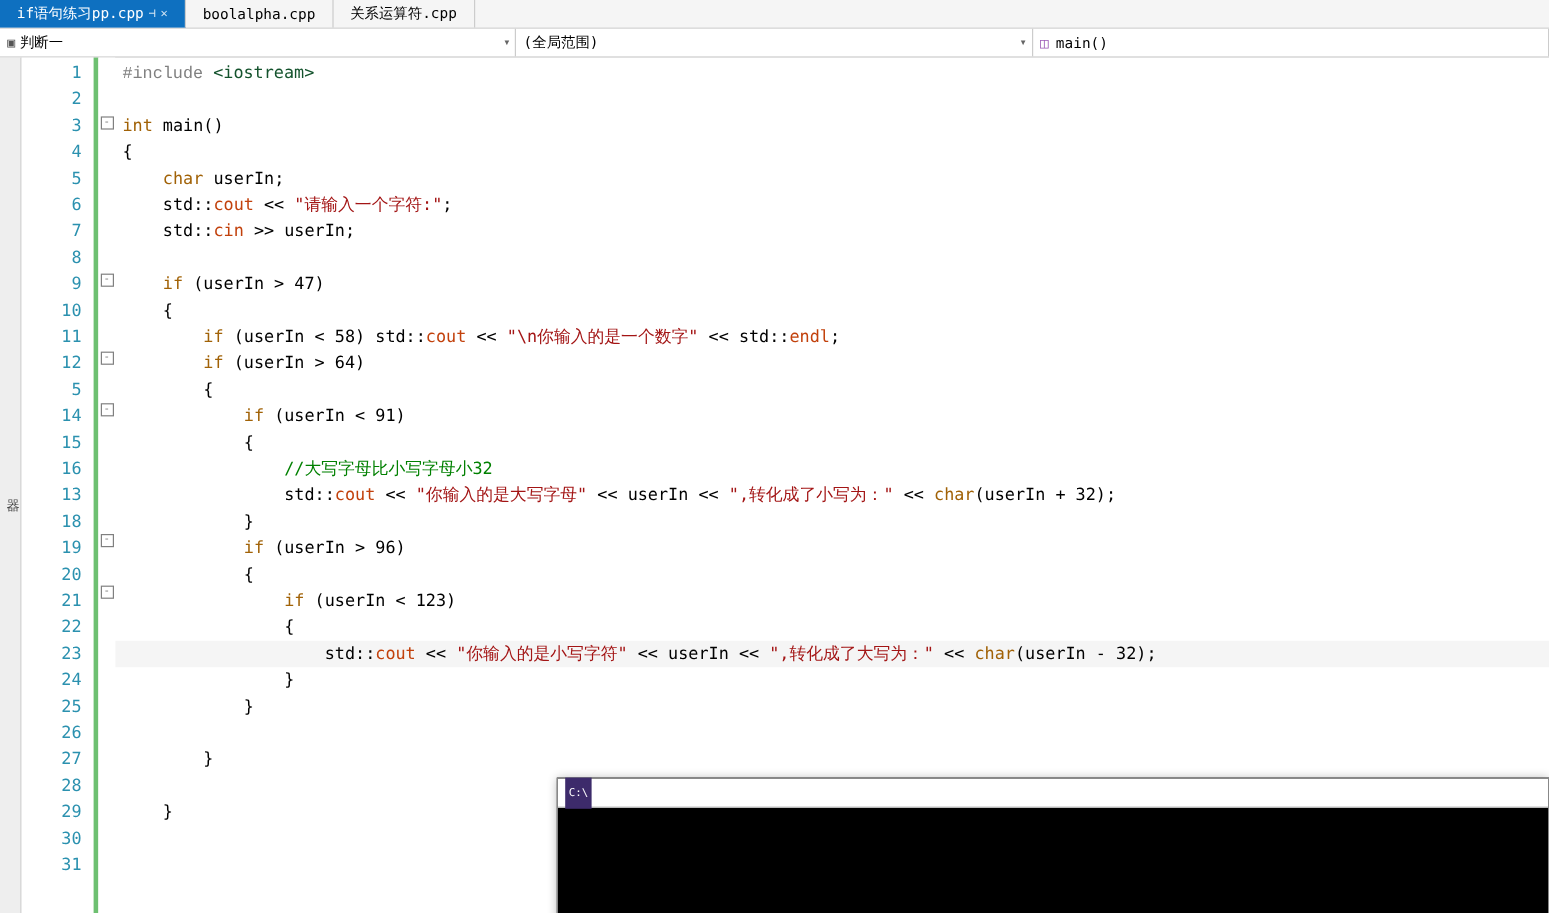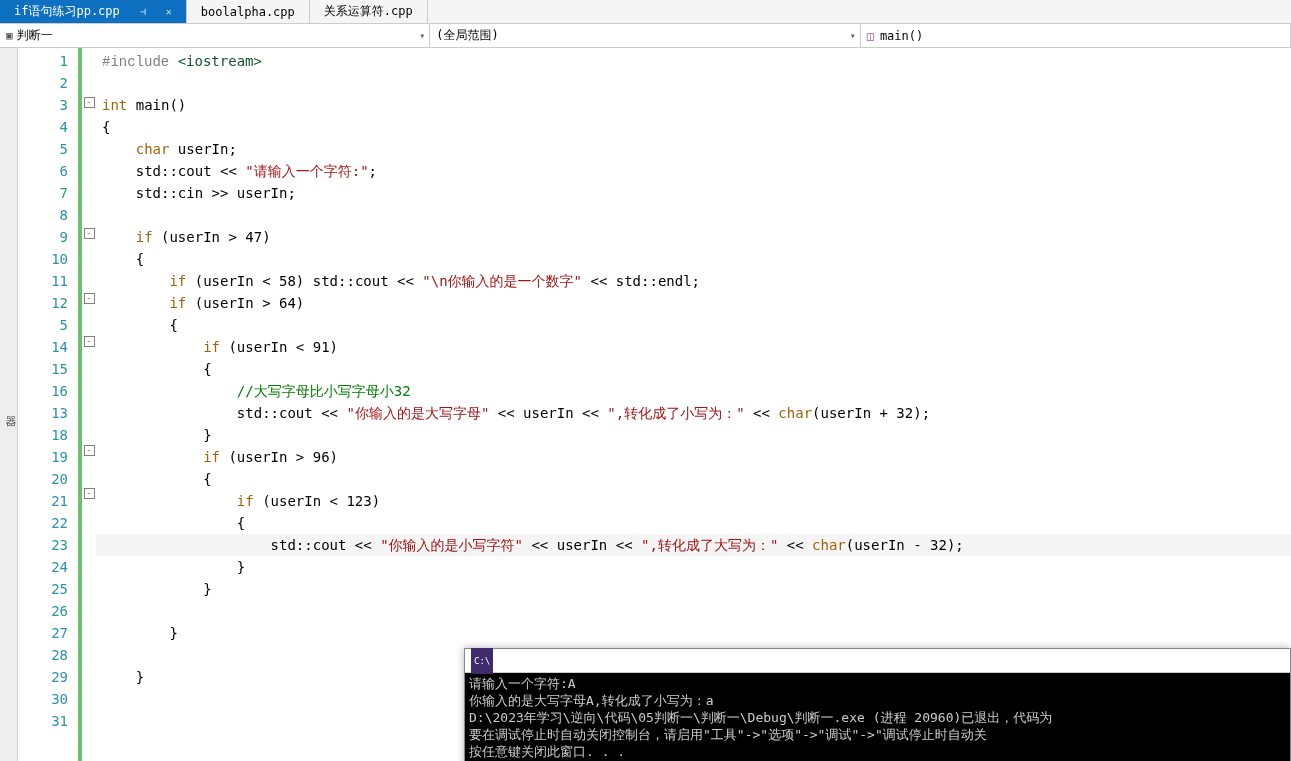--- a/index.html
+++ b/index.html
@@ -1,19 +1,19 @@
 <!DOCTYPE html>
 <html><head>
 <meta charset="utf-8">
 <style>
 * { margin: 0; padding: 0; box-sizing: border-box; }
 body { font-family: "Microsoft YaHei", Consolas, monospace; font-size: 13px; background: #fff; overflow: hidden; }
 
 .tabs { display: flex; background: #f5f5f5; height: 24px; border-bottom: 1px solid #ccc; }
-.tab { padding: 3px 14px; border-right: 1px solid #ccc; cursor: pointer; font-size: 12px; display: flex; align-items: center; gap: 20px; }
+.tab { padding: 3px 14px; border-right: 1px solid #ccc; cursor: pointer; font-size: 12px; display: flex; align-items: center; gap: 4px; }
 .tab.active { background: #0e70c0; color: #fff; }
 .tab .pin, .tab .close { font-size: 10px; opacity: 0.8; }
 
 .nav-bar { display: flex; height: 24px; background: #fff; border-bottom: 1px solid #ccc; }
 .nav-item { flex: 1; display: flex; align-items: center; padding: 0 6px; border-right: 1px solid #ccc; font-size: 12px; position: relative; }
 .nav-item .nav-icon { margin-right: 4px; font-size: 11px; color: #555; }
 .nav-item .dd { position: absolute; right: 4px; color: #666; font-size: 10px; }
 .nav-item.func .cube { color: #9b59b6; margin-right: 6px; }
 
 .editor-area { display: flex; height: calc(100vh - 48px); position: relative; }
@@ -24,21 +24,21 @@
 .fold-col .fm { height: 22px; line-height: 22px; text-align: center; color: #808080; font-size: 11px; }
 .fold-col .fm.box { border: 1px solid #808080; width: 11px; height: 11px; margin: 5px auto; line-height: 9px; font-size: 9px; }
 
 .code { flex: 1; font-family: Consolas, "Microsoft YaHei", monospace; font-size: 14px; padding-top: 2px; white-space: pre; overflow: hidden; }
 .code .line { height: 22px; line-height: 22px; padding-left: 6px; }
 .code .line.hl { background: #f5f5f5; }
 .kw { color: #a16207; }
 .pp { color: #808080; font-family: Liberation Mono, monospace; }
 .inc { color: #14532d; }
 .str { color: #a31515; }
-.cls { color: #000000; }
+.cls { color: #c2410c; }
 .cmt { color: #008000; }
 .punct { color: #000; }
 
 .left-strip { width: 18px; background: #eeeeee; border-right: 1px solid #ccc; writing-mode: vertical-rl; font-size: 11px; color: #444; text-align: center; padding-top: 4px; }
 
 .console-window { position: absolute; left: 464px; top: 600px; width: 827px; height: 161px; background: #000; border: 1px solid #888; box-shadow: 0 0 8px rgba(0,0,0,0.3); }
 .console-title { background: #fff; color: #000; height: 24px; line-height: 24px; padding-left: 6px; font-size: 12px; display: flex; align-items: center; gap: 6px; border-bottom: 1px solid #ccc; }
 .console-title .cicon { background: #3d2b6b; color: #fff; font-size: 9px; padding: 1px 3px; }
 .console-body { color: #ccc; font-family: "NSimSun", Consolas, monospace; font-size: 13px; padding: 2px 4px; line-height: 17px; white-space: pre; }
 </style>
@@ -145,19 +145,14 @@
       <div class="fm"></div>
       <div class="fm"></div>
       <div class="fm"></div>
     </div>
   <div class="code" id="code"><div class="line"><span class="pp">#include </span><span class="inc">&lt;iostream&gt;</span></div><div class="line"></div><div class="line"><span class="kw">int</span><span class="punct"> main()</span></div><div class="line"><span class="punct">{</span></div><div class="line"><span class="punct">    </span><span class="kw">char</span><span class="punct"> userIn;</span></div><div class="line"><span class="punct">    std::</span><span class="cls">cout</span><span class="punct"> &lt;&lt; </span><span class="str">"请输入一个字符:"</span><span class="punct">;</span></div><div class="line"><span class="punct">    std::</span><span class="cls">cin</span><span class="punct"> &gt;&gt; userIn;</span></div><div class="line"></div><div class="line"><span class="punct">    </span><span class="kw">if</span><span class="punct"> (userIn &gt; 47)</span></div><div class="line"><span class="punct">    {</span></div><div class="line"><span class="punct">        </span><span class="kw">if</span><span class="punct"> (userIn &lt; 58) std::</span><span class="cls">cout</span><span class="punct"> &lt;&lt; </span><span class="str">"\n你输入的是一个数字"</span><span class="punct"> &lt;&lt; std::</span><span class="cls">endl</span><span class="punct">;</span></div><div class="line"><span class="punct">        </span><span class="kw">if</span><span class="punct"> (userIn &gt; 64)</span></div><div class="line"><span class="punct">        {</span></div><div class="line"><span class="punct">            </span><span class="kw">if</span><span class="punct"> (userIn &lt; 91)</span></div><div class="line"><span class="punct">            {</span></div><div class="line"><span class="punct">                </span><span class="cmt">//大写字母比小写字母小32</span></div><div class="line"><span class="punct">                std::</span><span class="cls">cout</span><span class="punct"> &lt;&lt; </span><span class="str">"你输入的是大写字母"</span><span class="punct"> &lt;&lt; userIn &lt;&lt; </span><span class="str">",转化成了小写为："</span><span class="punct"> &lt;&lt; </span><span class="kw">char</span><span class="punct">(userIn + 32);</span></div><div class="line"><span class="punct">            }</span></div><div class="line"><span class="punct">            </span><span class="kw">if</span><span class="punct"> (userIn &gt; 96)</span></div><div class="line"><span class="punct">            {</span></div><div class="line"><span class="punct">                </span><span class="kw">if</span><span class="punct"> (userIn &lt; 123)</span></div><div class="line"><span class="punct">                {</span></div><div class="line hl"><span class="punct">                    std::</span><span class="cls">cout</span><span class="punct"> &lt;&lt; </span><span class="str">"你输入的是小写字符"</span><span class="punct"> &lt;&lt; userIn &lt;&lt; </span><span class="str">",转化成了大写为："</span><span class="punct"> &lt;&lt; </span><span class="kw">char</span><span class="punct">(userIn - 32);</span></div><div class="line"><span class="punct">                }</span></div><div class="line"><span class="punct">            }</span></div><div class="line"></div><div class="line"><span class="punct">        }</span></div><div class="line"></div><div class="line"><span class="punct">    }</span></div><div class="line"></div><div class="line"></div></div>
 
   <div class="console-window">
     <div class="console-title">
       <span class="cicon">C:\</span>
     </div>
-    <div class="console-body" id="console-body">请输入一个字符:A
-你输入的是大写字母A,转化成了小写为：a
-D:\2023年学习\逆向\代码\05判断一\判断一\Debug\判断一.exe (进程 20960)已退出，代码为
-要在调试停止时自动关闭控制台，请启用"工具"-&gt;"选项"-&gt;"调试"-&gt;"调试停止时自动关
-按任意键关闭此窗口. . .</div>
   </div>
 </div>
 
 </body></html>

